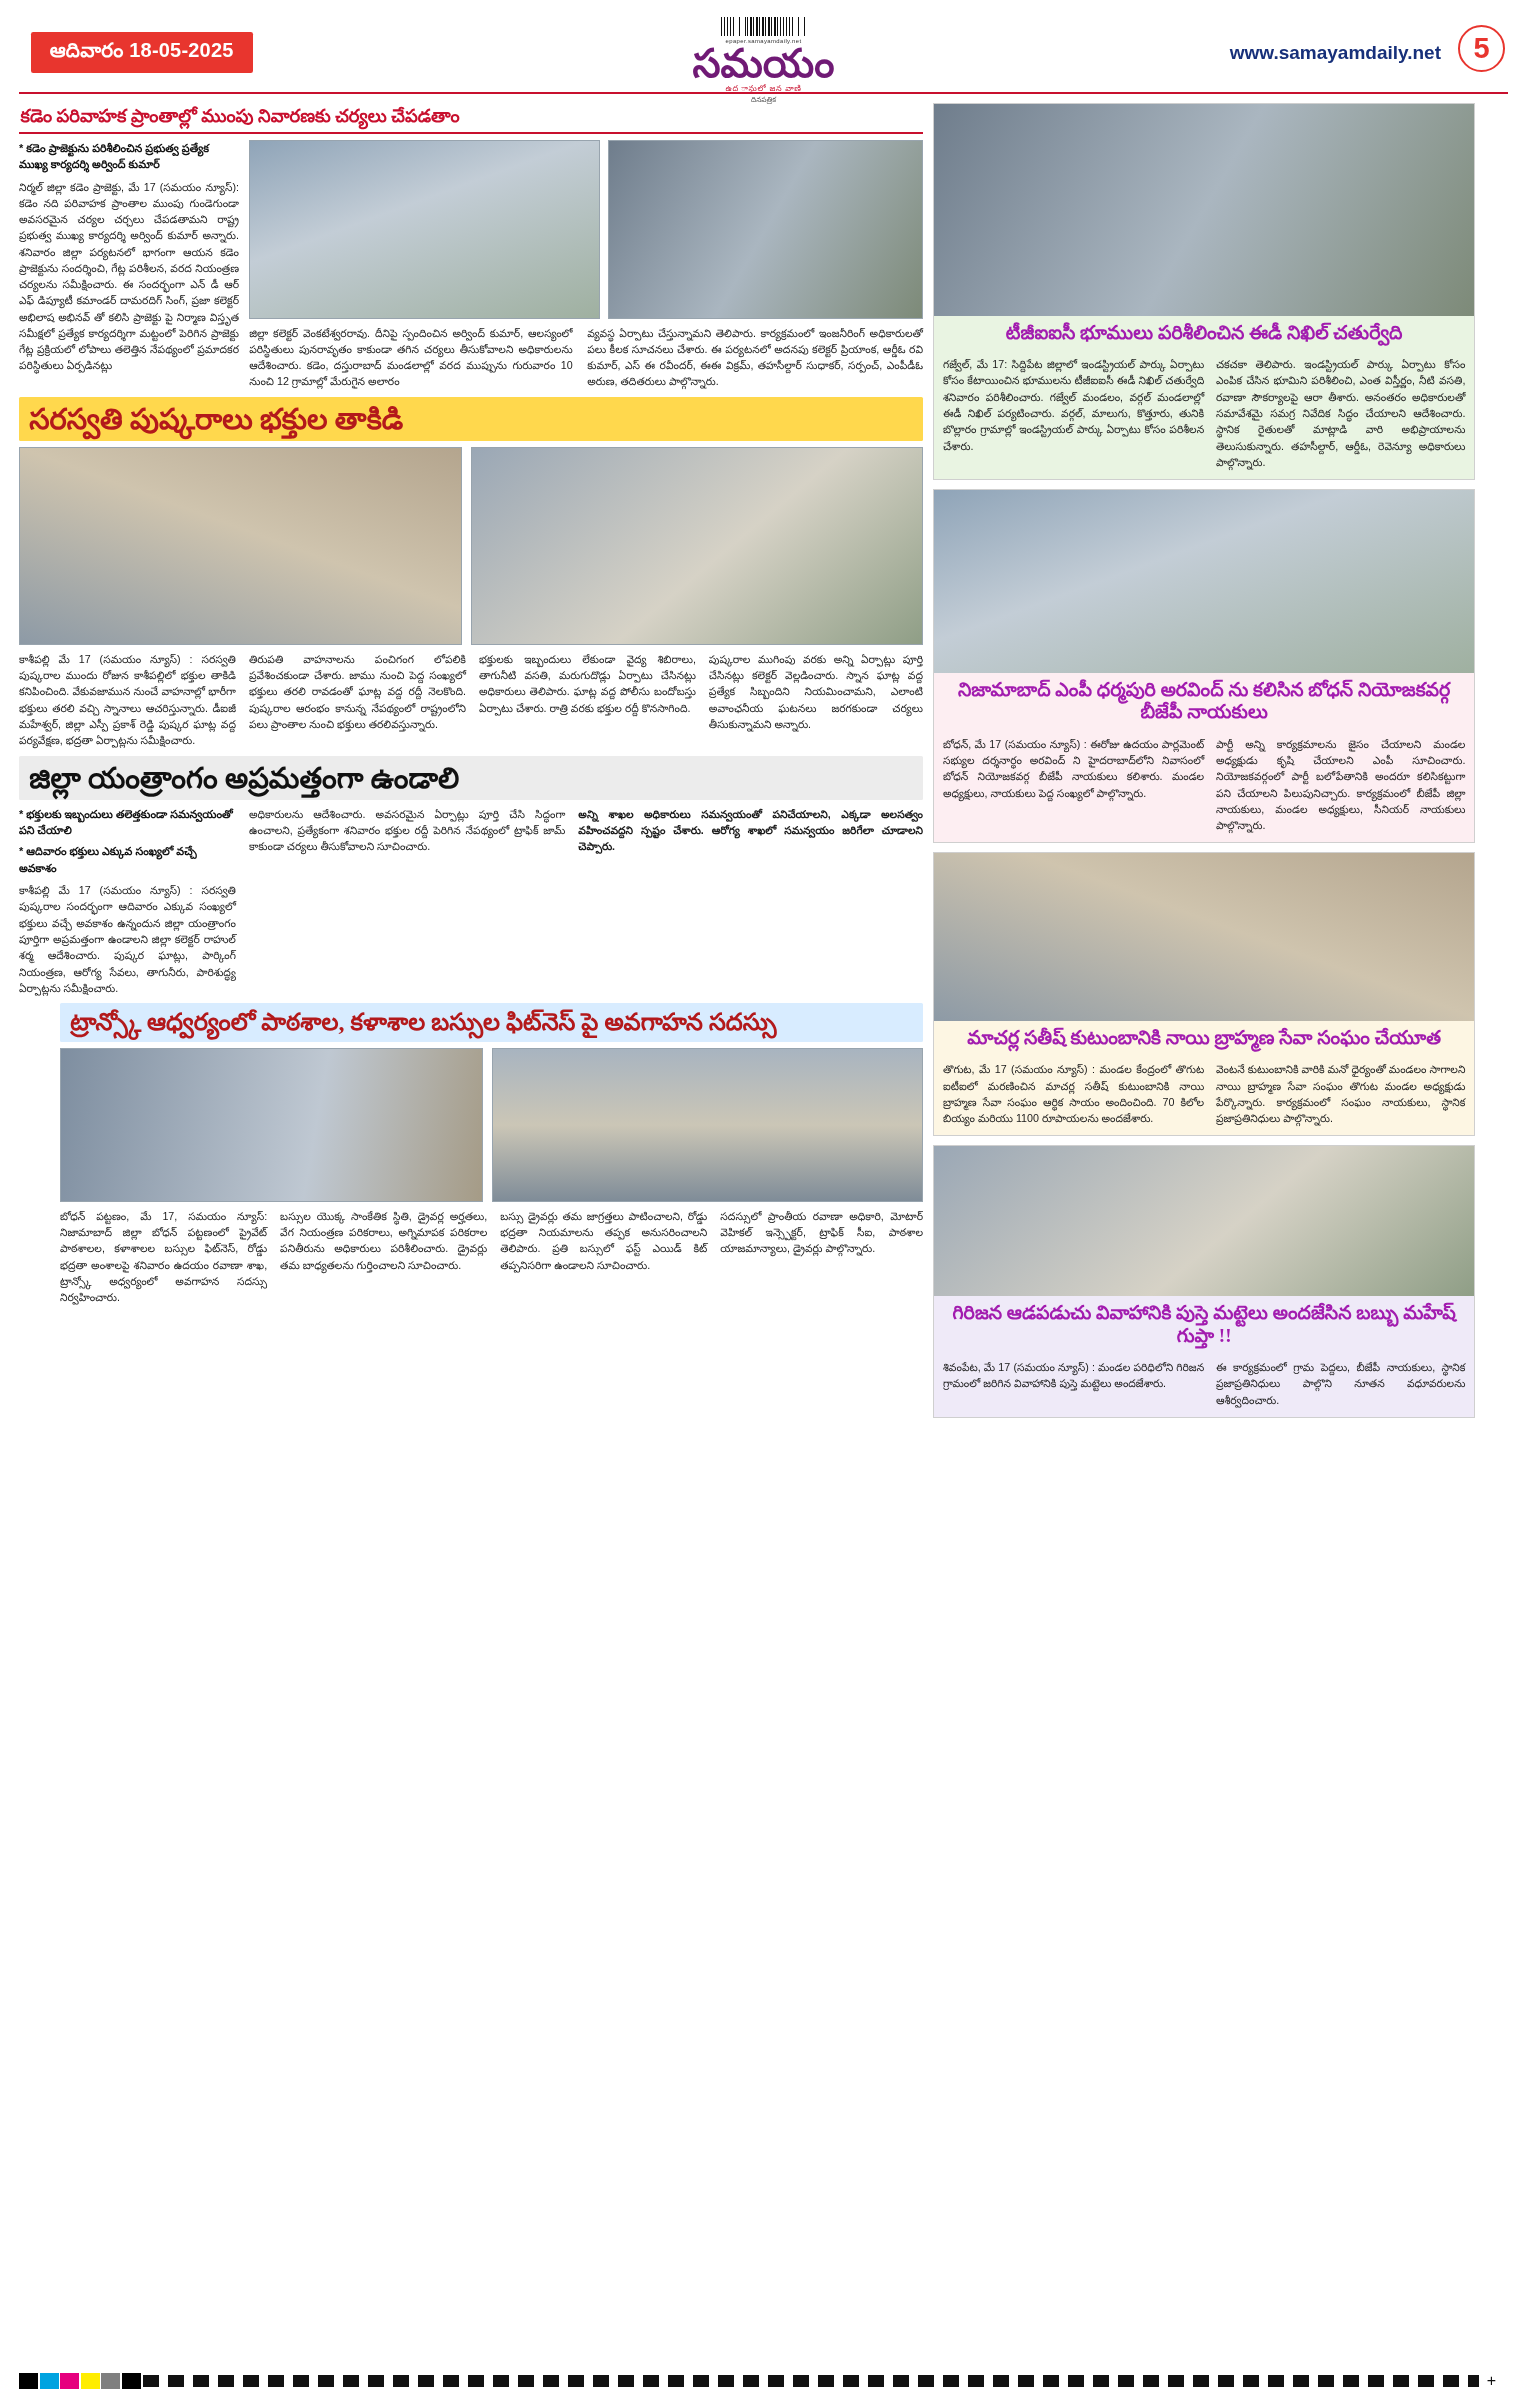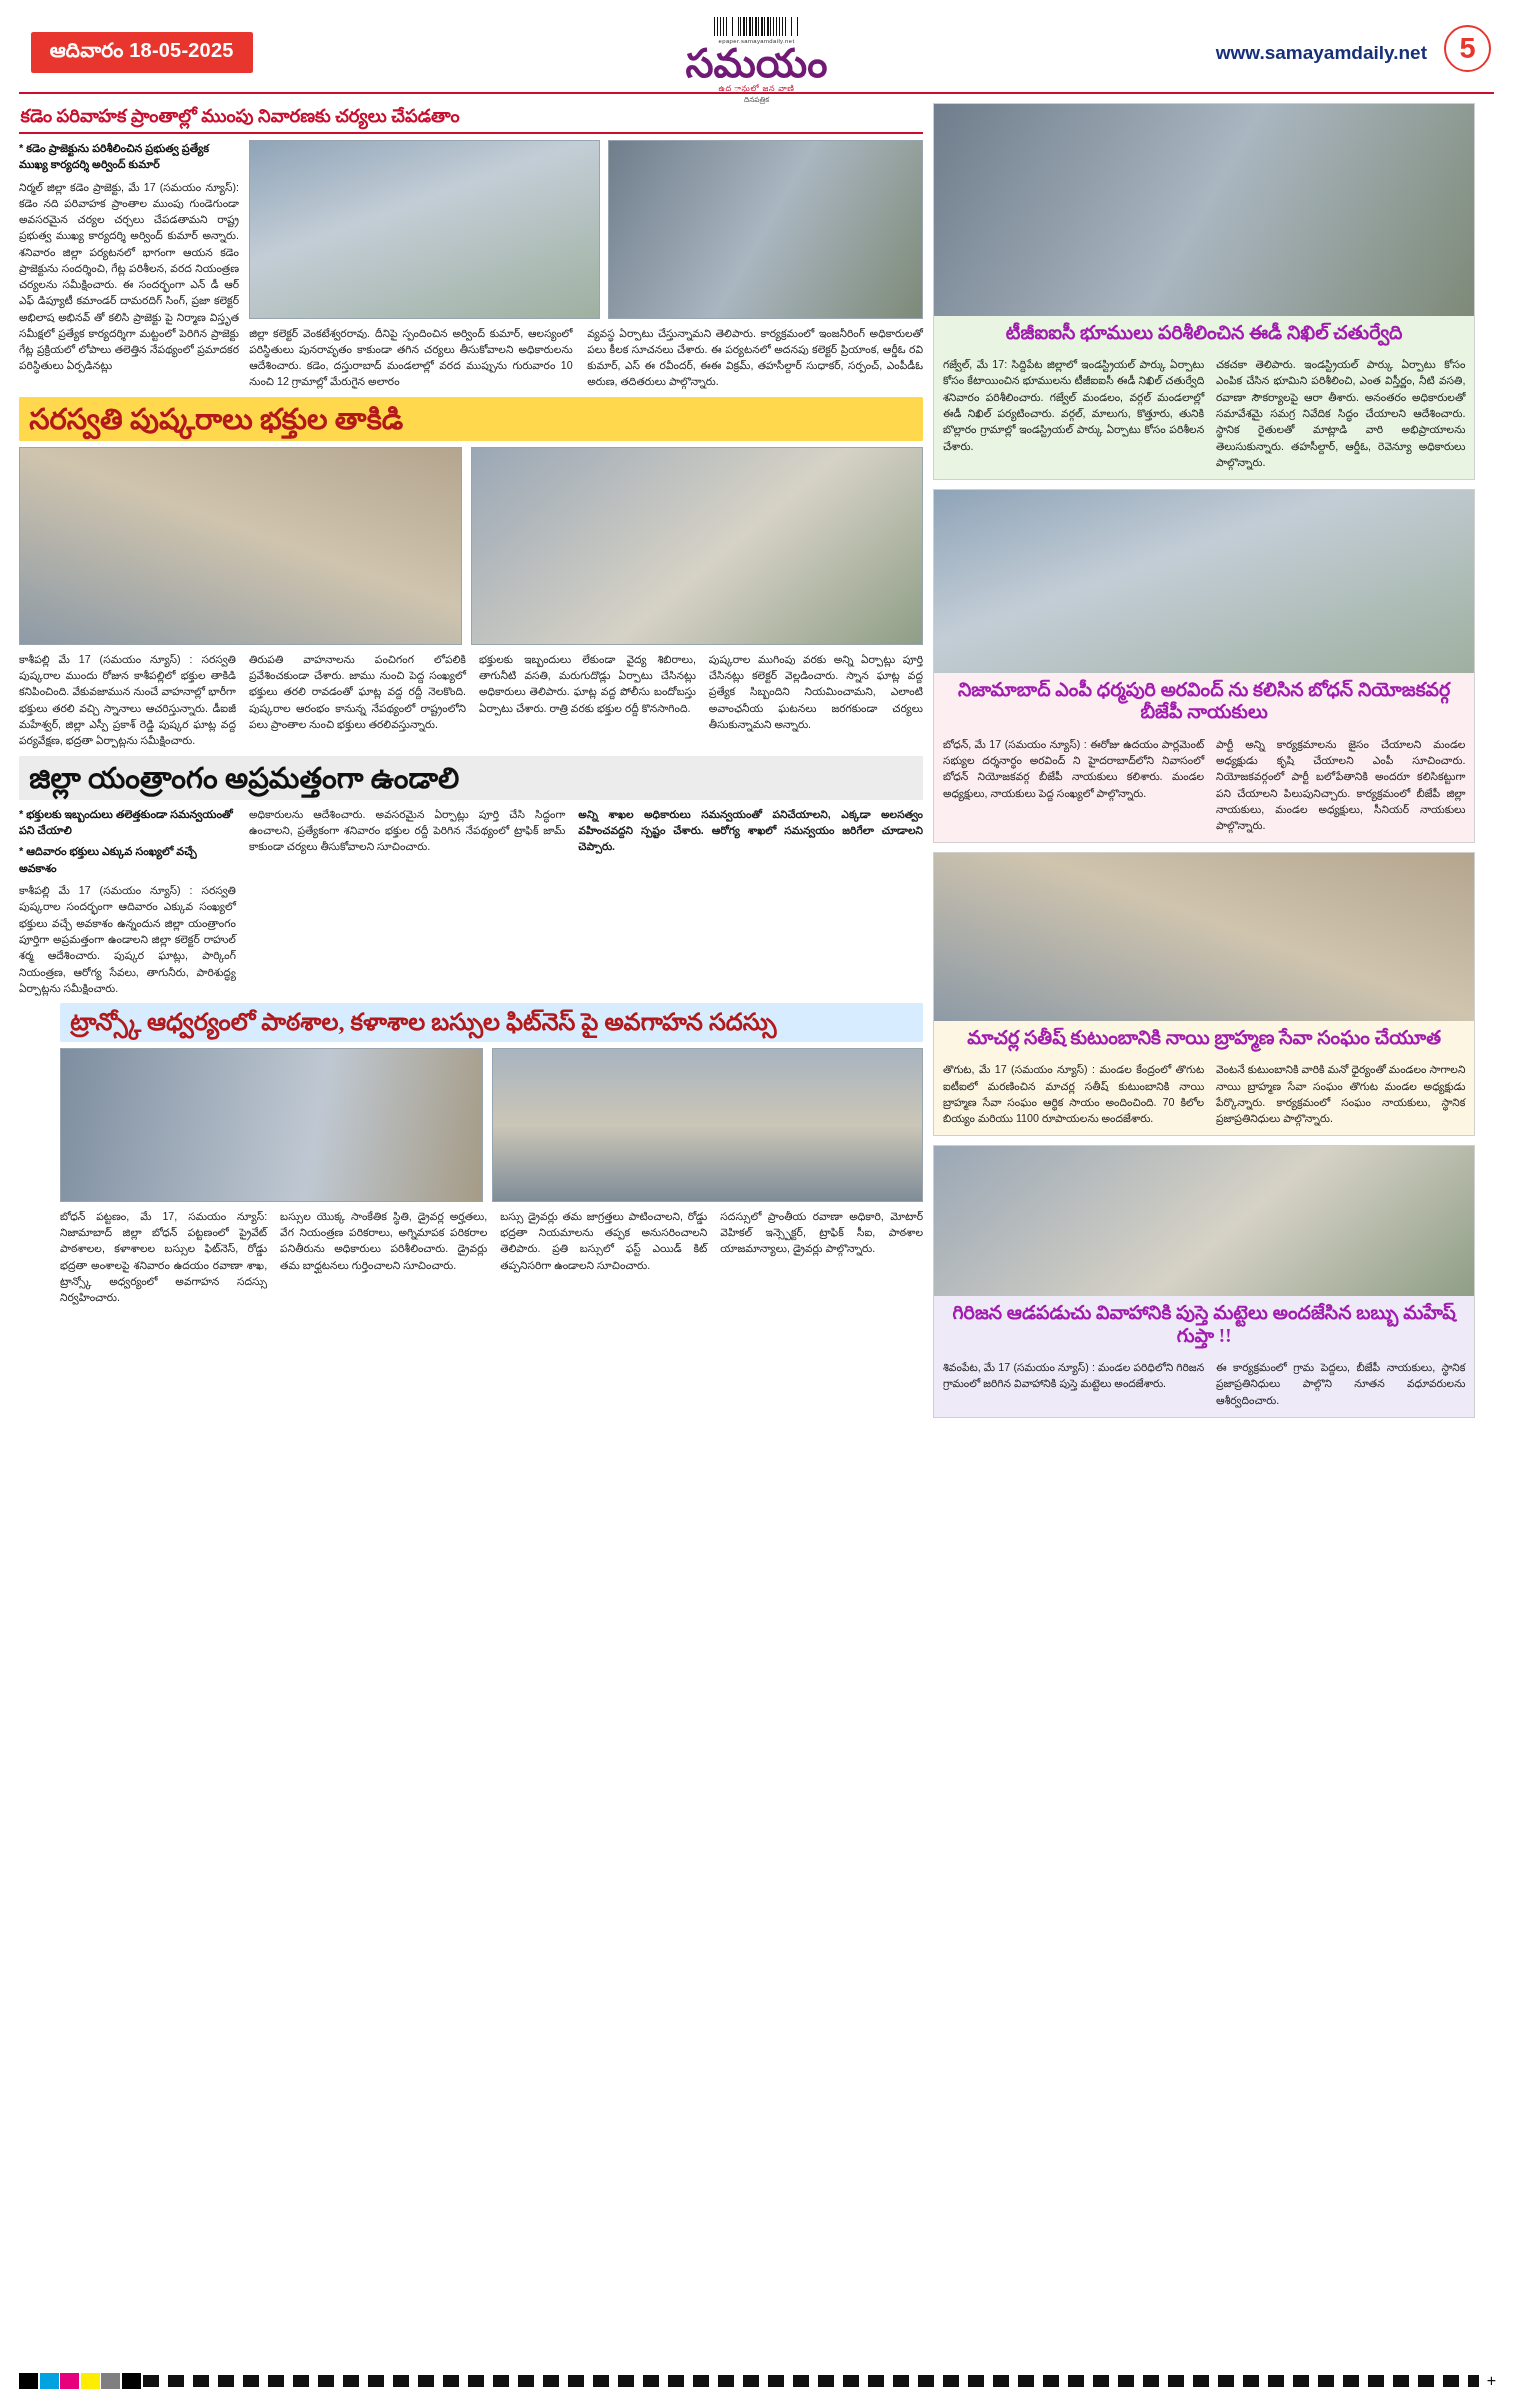--- a/index.html
+++ b/index.html
@@ -8,21 +8,21 @@
     width:1515px; height:2401px;
     background:#ffffff;
     font-family:"Liberation Sans", sans-serif;
     color:#111;
     position:relative;
     overflow:hidden;
   }
   .page {
     position:absolute; inset:0;
     background:#fff;
-    padding:13px 21px 0 19px;
+    padding:13px 7px 0 19px;
     border-radius:14px;
   }
 
   
   .masthead {
     position:relative;
     height:81px;
     border-bottom:2.2px solid #c8102e;
     display:flex; align-items:center;
   }
@@ -203,21 +203,21 @@
       <div style="margin-top:7.3px;margin-left:41px;">
         <div class="section-band band-blue">
           <div class="headline" style="font-size:24px;">ట్రాన్స్కో ఆధ్వర్యంలో పాఠశాల, కళాశాల బస్సుల ఫిట్‌నెస్ పై అవగాహన సదస్సు</div>
         </div>
         <div style="display:flex; gap:8.8px;">
           <div class="photo ph-e" style="width:49%; height:154px;"></div>
           <div class="photo ph-f" style="flex:1; height:154px;"></div>
         </div>
         <div style="display:flex; gap:13px; margin-top:5.9px;">
           <div class="body-txt" style="width:24%;">బోధన్ పట్టణం, మే 17, సమయం న్యూస్: నిజామాబాద్ జిల్లా బోధన్ పట్టణంలో ప్రైవేట్ పాఠశాలల, కళాశాలల బస్సుల ఫిట్‌నెస్, రోడ్డు భద్రతా అంశాలపై శనివారం ఉదయం రవాణా శాఖ, ట్రాన్స్కో అధ్వర్యంలో అవగాహన సదస్సు నిర్వహించారు.</div>
-          <div class="body-txt" style="width:24%;">బస్సుల యొక్క సాంకేతిక స్థితి, డ్రైవర్ల అర్హతలు, వేగ నియంత్రణ పరికరాలు, అగ్నిమాపక పరికరాల పనితీరును అధికారులు పరిశీలించారు. డ్రైవర్లు తమ బాధ్ఘటనలు గుర్తించాలని సూచించారు.</div>
+          <div class="body-txt" style="width:24%;">బస్సుల యొక్క సాంకేతిక స్థితి, డ్రైవర్ల అర్హతలు, వేగ నియంత్రణ పరికరాలు, అగ్నిమాపక పరికరాల పనితీరును అధికారులు పరిశీలించారు. డ్రైవర్లు తమ బాధ్యతలను గుర్తించాలని సూచించారు.</div>
           <div class="body-txt" style="width:24%;">బస్సు డ్రైవర్లు తమ జాగ్రత్తలు పాటించాలని, రోడ్డు భద్రతా నియమాలను తప్పక అనుసరించాలని తెలిపారు. ప్రతి బస్సులో ఫస్ట్ ఎయిడ్ కిట్ తప్పనిసరిగా ఉండాలని సూచించారు.</div>
           <div class="body-txt" style="flex:1;">సదస్సులో ప్రాంతీయ రవాణా అధికారి, మోటార్ వెహికల్ ఇన్స్పెక్టర్, ట్రాఫిక్ సీఐ, పాఠశాల యాజమాన్యాలు, డ్రైవర్లు పాల్గొన్నారు.</div>
         </div>
       </div>
 
     </div>
 
     <div class="col-right">
 
       <div class="card tint-green">

